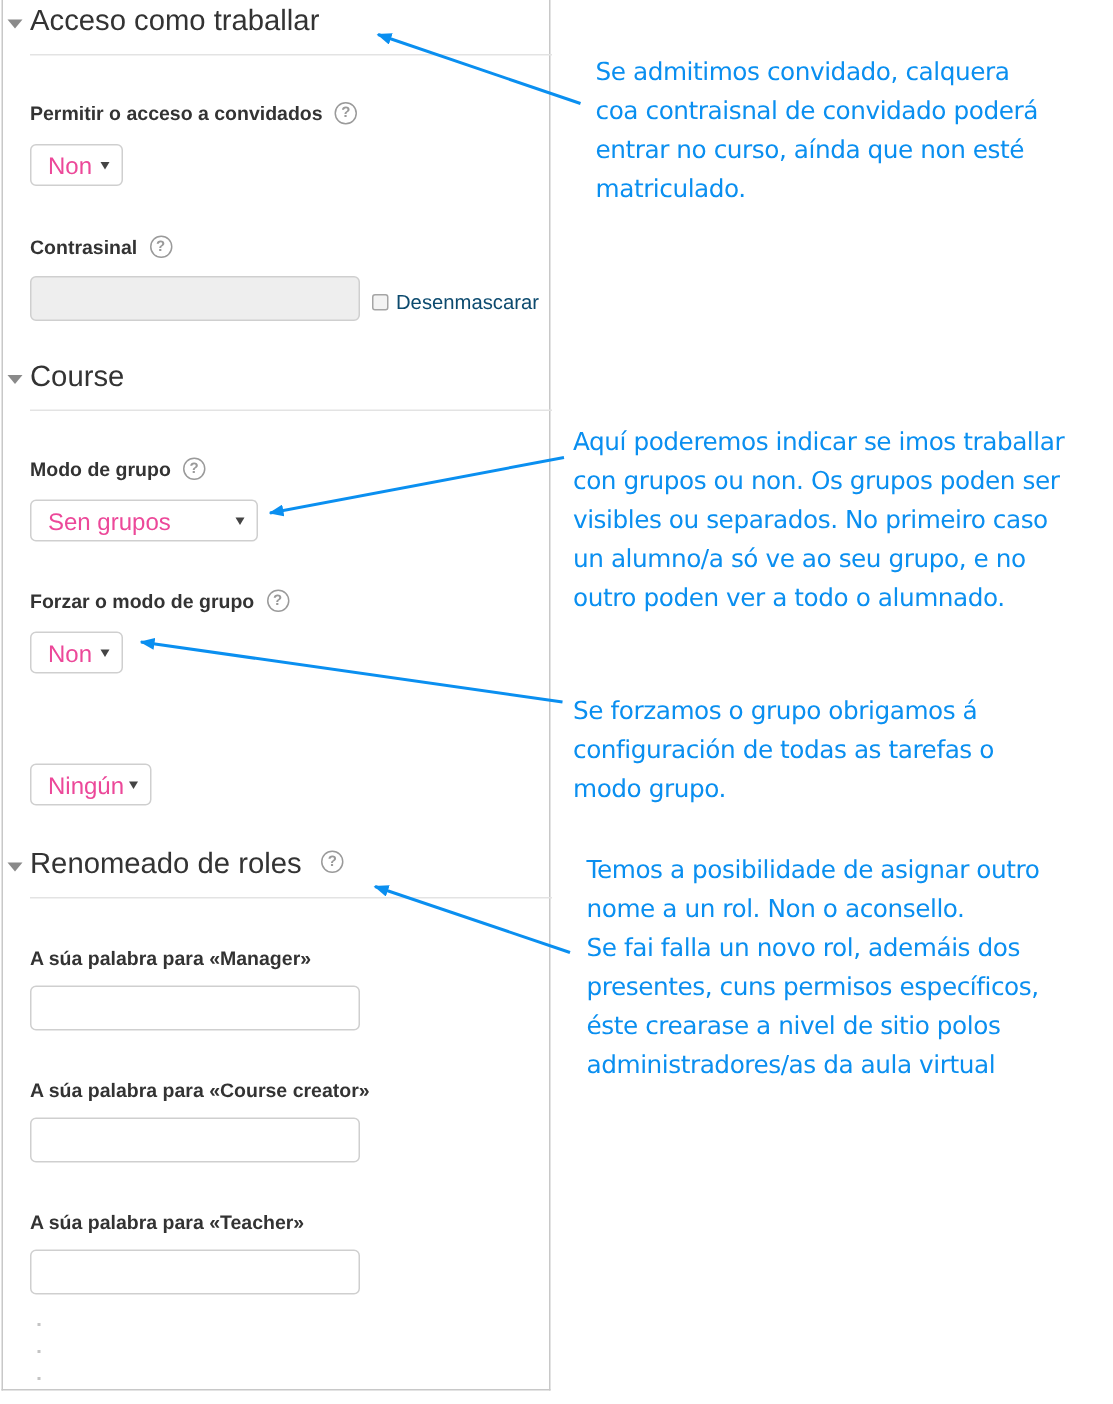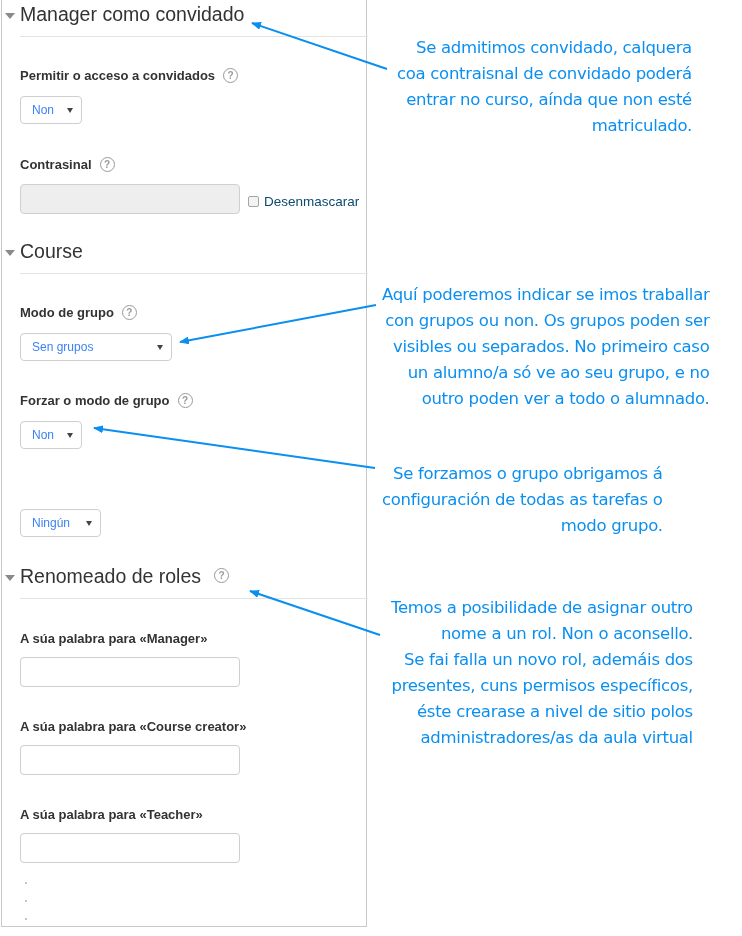--- a/index.html
+++ b/index.html
@@ -11,43 +11,43 @@
   .section-head .caret { position: absolute; left: 3px; top: 13px; width: 0; height: 0;
            border-left: 5px solid transparent; border-right: 5px solid transparent;
            border-top: 6px solid #8a8a8a; }
   .section-head .title { position: absolute; left: 18px; top: 3px; font-size: 19.5px; color: #333; white-space: nowrap; }
   .section-head .rule { position: absolute; left: 18px; right: 0; top: 36px; height: 1px; background: #e3e3e3; }
   .label { position: absolute; left: 18px; font-size: 13px; font-weight: bold; color: #333; white-space: nowrap; }
   .help { display: inline-block; width: 13px; height: 13px; border: 1.5px solid #9a9a9a; border-radius: 50%;
           font-size: 10px; line-height: 13px; text-align: center; color: #9a9a9a; font-weight: bold;
           vertical-align: middle; margin-left: 8px; position: relative; top: -1px; }
   .select { position: absolute; left: 18px; height: 28px; border: 1px solid #cfcfcf; border-radius: 4px;
-            background: #fff; box-sizing: border-box; font-size: 12px; color: #3b82f6; }
+            background: #fff; box-sizing: border-box; font-size: 16px; color: #ec4899; }
   .select .val { position: absolute; left: 11px; top: 6px; white-space: nowrap; }
   .select .arrow { position: absolute; right: 8px; top: 11px; width: 0; height: 0;
             border-left: 3.5px solid transparent; border-right: 3.5px solid transparent; border-top: 5px solid #444; }
   .textbox { position: absolute; left: 18px; width: 220px; height: 30px; border: 1px solid #cfcfcf;
              border-radius: 4px; background: #fff; box-sizing: border-box; }
   .textbox.disabled { background: #eeeeee; }
   .chk { position: absolute; left: 246px; top: 196px; width: 11px; height: 11px; border: 1px solid #a5a5a5;
          border-radius: 2px; background: #f3f3f3; box-sizing: border-box; }
   .chk-label { position: absolute; left: 262px; top: 194px; font-size: 13.5px; color: #0c4a6e; }
   .dots { position: absolute; left: 23px; width: 2px; height: 2px; background: #c4c4c4; }
   .note { position: absolute; color: #0a8ff0; font-family: "DejaVu Sans", sans-serif; font-size: 16.5px;
-          line-height: 26px; white-space: pre-line; letter-spacing: -0.3px; text-align: right; }
+          line-height: 26px; white-space: pre-line; letter-spacing: -0.3px; }
   svg.arrows { position: absolute; left: 0; top: 0; width: 742px; height: 936px; pointer-events: none; }
 </style>
 </head>
 <body>
 
 <div class="panel">
 
   <div class="section-head" style="top:0;">
     <span class="caret"></span>
-    <span class="title">Manager como convidado</span>
+    <span class="title">Acceso como traballar</span>
     <div class="rule"></div>
   </div>
 
   <div class="label" style="top:68px;">
     <span>Permitir o acceso a convidados</span><span class="help">?</span>
   </div>
   <div class="select" style="top:96px; width:62px;">
     <span class="val">Non</span>
     <span class="arrow"></span>
   </div>
@@ -111,21 +111,21 @@
 entrar no curso, aínda que non esté
 matriculado.</div>
 <div class="note" style="left:382px; top:282px;">Aquí poderemos indicar se imos traballar
 con grupos ou non. Os grupos poden ser
 visibles ou separados. No primeiro caso
 un alumno/a só ve ao seu grupo, e no
 outro poden ver a todo o alumnado.</div>
 <div class="note" style="left:382px; top:436px;margin-top:25px;">Se forzamos o grupo obrigamos á
 configuración de todas as tarefas o
 modo grupo.</div>
-<div class="note" style="left:391px; top:595px;">Temos a posibilidade de asignar outro
+<div class="note" style="left:391px; top:567px;">Temos a posibilidade de asignar outro
 nome a un rol. Non o aconsello.
 Se fai falla un novo rol, ademáis dos
 presentes, cuns permisos específicos,
 éste crearase a nivel de sitio polos
 administradores/as da aula virtual</div>
 
 <svg class="arrows" viewBox="0 0 742 936">
   <defs>
     <marker id="ah" markerWidth="10" markerHeight="8" refX="9" refY="4" orient="auto" markerUnits="userSpaceOnUse">
       <path d="M0,0 L10,4 L0,8 Z" fill="#0a8ff0"></path>

